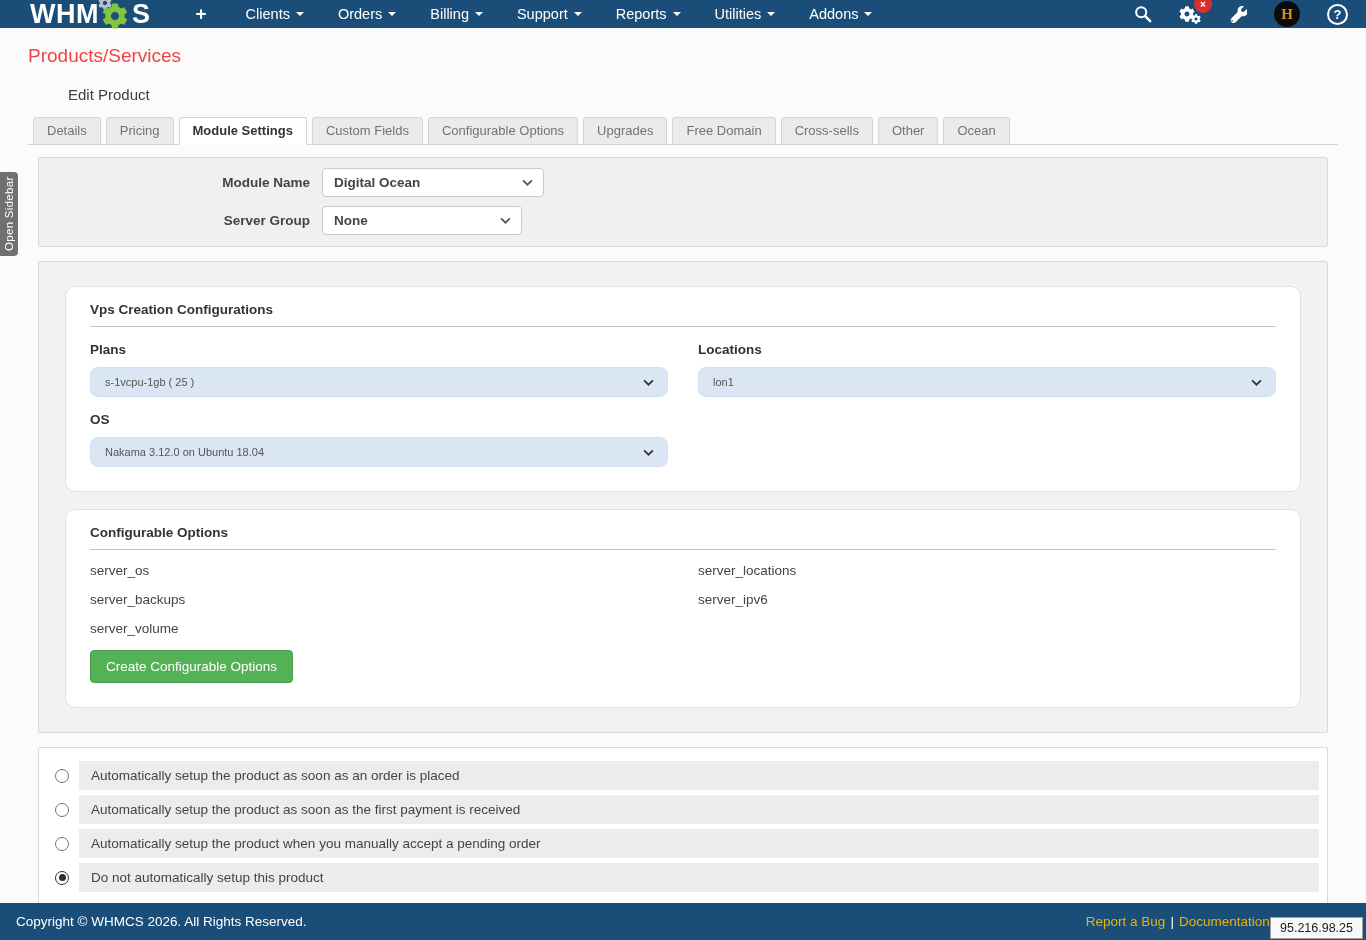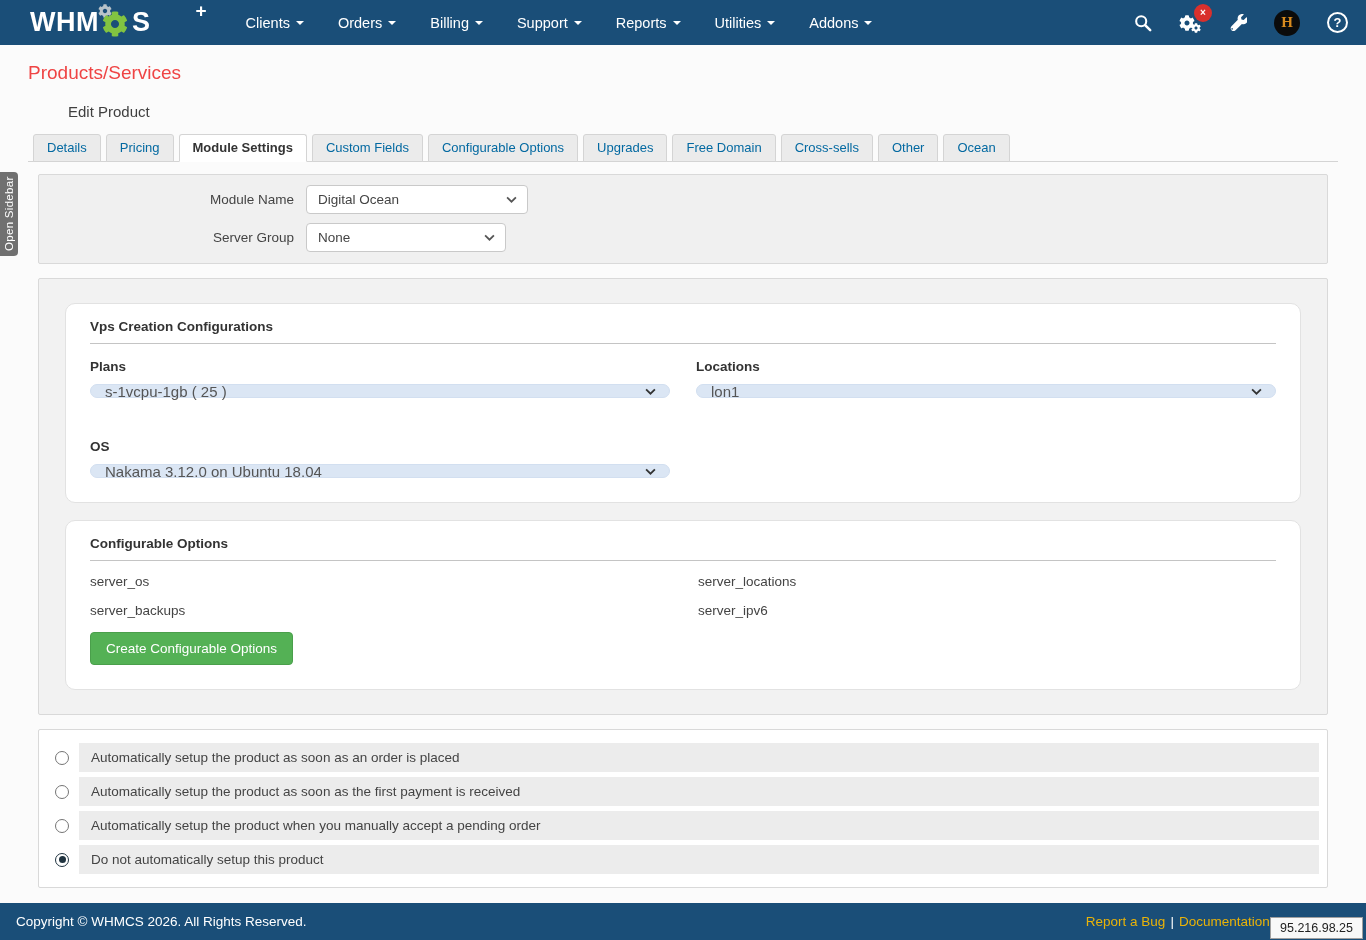--- a/index.html
+++ b/index.html
@@ -3,21 +3,21 @@
 <meta charset="utf-8">
 <style>
   * { box-sizing: border-box; margin: 0; padding: 0; }
   html,body { width:1366px; height:940px; }
   body {
     font-family: "Liberation Sans", "DejaVu Sans", sans-serif;
     background:#fbfbfb; color:#444; position:relative; overflow:hidden;
   }
   
   .navbar{
-    height:45px; background:#1a4e78; display:flex; 
+    height:28px; background:#1a4e78; display:flex; align-items:center;
     padding:0 18px 0 30px; color:#fff;
   }
   .logo{ display:flex; align-items:center; font-weight:bold; font-size:27px; letter-spacing:.5px; color:#fff; }
   .logo .gearwrap{ position:relative; width:31px; height:31px; margin:0 1px; }
   .logo .gear-big{ position:absolute; left:2px; top:4px; width:26px; height:26px; fill:#82c341; }
   .logo .gear-small{ position:absolute; left:-2px; top:-3px; width:14px; height:14px; fill:#b9c3c9; }
   .nav-plus{ margin-left:45px; font-size:19px; font-weight:bold; cursor:pointer; }
   .nav-items{ display:flex; margin-left:22px; height:45px; }
   .nav-item{ display:flex; align-items:center; padding:0 17px; font-size:14.5px; cursor:pointer; }
   .caret{ display:inline-block; width:0; height:0; margin-left:6px;
@@ -44,46 +44,46 @@
     position:absolute; left:0; top:172px; width:18px; height:84px; background:#707070; color:#fff;
     font-size:11.5px; display:flex; align-items:center; justify-content:center;
     writing-mode:vertical-rl; transform:rotate(180deg); border-radius:4px 0 0 4px; cursor:pointer;
     letter-spacing:.3px;
   }
   h1.page-title{ font-size:19px; font-weight:400; color:#ef4444; padding-top:17px; }
   h2.page-subtitle{ font-size:15px; font-weight:400; color:#3f3f3f; margin-top:19px;margin-left:40px; }
   
   .tabs{ display:flex; gap:5px; margin-top:14px; border-bottom:1px solid #d4d4d4; padding-left:5px; }
   .tab{
-    font-size:13px; color:#0369a1; background:#ebebeb; border:1px solid #d4d4d4;
+    font-size:13px; color:#737373; background:#ebebeb; border:1px solid #d4d4d4;
     border-radius:3px 3px 0 0; padding:5px 13px 6px; margin-bottom:-1px; cursor:pointer; white-space:nowrap;
   }
   .tab.active{ background:#fff; border-bottom-color:#fff; color:#333; font-weight:700; }
   
   .box{ margin:12px 10px 0; border:1px solid #d9d9d9; border-radius:2px; }
   .box-gray{ background:#f0f0f0; }
-  .box-module{ padding:10px 0 2px; }
+  .box-module{ padding:10px 16px 2px;font-weight:bold; }
   .form-row{ display:flex; align-items:center; margin-bottom:9px; }
   .form-label{ width:267px; text-align:right; padding-right:12px; font-size:13.5px; color:#444; }
   .fake-select{
     height:29px; background:#fff; border:1px solid #c9c9c9; border-radius:4px;
     display:flex; align-items:center; justify-content:space-between;
     padding:0 10px 0 11px; font-size:13.5px; color:#444; cursor:pointer;
   }
   .w-module{ width:222px; } .w-group{ width:200px; }
   .box-panels{ background:#f2f2f2; padding:24px 26px; margin-top:14px; }
   .card{ background:#fff; border:1px solid #e2e2e2; border-radius:10px; padding:15px 24px 24px; }
   .card + .card{ margin-top:17px; }
   .card-title{ font-size:13.5px; font-weight:700; color:#333; padding-bottom:9px; border-bottom:1px solid #c4c4c4; }
-  .field-grid{ display:grid; grid-template-columns:1fr 1fr; column-gap:30px;gap:26px; }
+  .field-grid{ display:grid; grid-template-columns:1fr 1fr; column-gap:30px; }
   .field-label{ font-size:13.5px; font-weight:700; color:#333; margin:15px 0 10px; }
   .select-blue{
-    height:14px; background:#dbe6f4; border:1px solid #d2dff0; border-radius:8px;
+    height:30px; background:#dbe6f4; border:1px solid #d2dff0; border-radius:8px;
     display:flex; align-items:center; justify-content:space-between;
-    padding:0 13px 0 14px; font-size:15px; color:#555; cursor:pointer;
+    padding:0 13px 0 14px; font-size:11px; color:#555; cursor:pointer;
   }
   .opt-grid{ display:grid; grid-template-columns:1fr 1fr; column-gap:30px; margin-top:6px; }
   .opt-item{ font-size:13.5px; color:#444; padding:7px 0; }
   .btn-green{
     display:inline-block; margin-top:7px; background:#54b155; border:1px solid #4a9f4b; color:#fff;
     font-size:13.5px; padding:8px 15px; border-radius:4px; cursor:pointer;
     font-family:inherit;
   }
   
   .box-radios{ background:#fff; padding:8px 8px; margin-top:14px; }
@@ -273,20 +273,21 @@
         <div></div>
       </div>
     </div>
 
     <div class="card">
       <div class="card-title">Configurable Options</div>
       <div class="opt-grid">
         <div>
           <div class="opt-item">server_os</div>
           <div class="opt-item">server_backups</div>
+          <div class="opt-item">server_volume</div>
         </div>
         <div>
           <div class="opt-item">server_locations</div>
           <div class="opt-item">server_ipv6</div>
         </div>
       </div>
       <button class="btn-green">Create Configurable Options</button>
     </div>
   </div>
 

